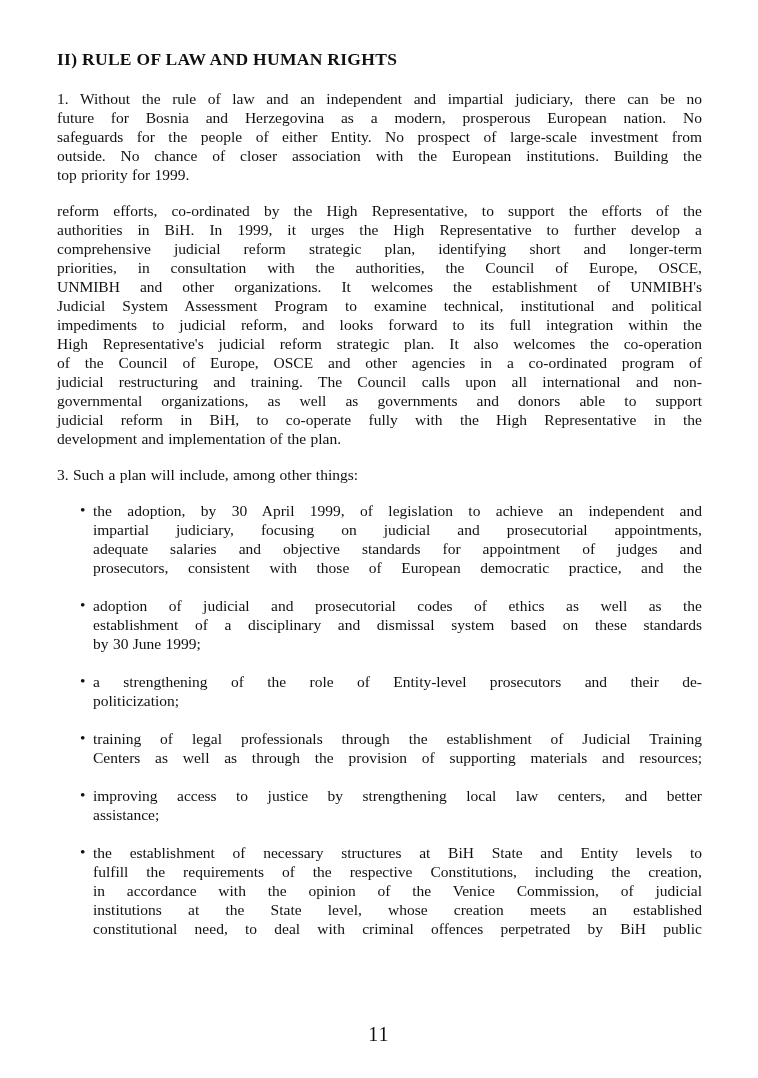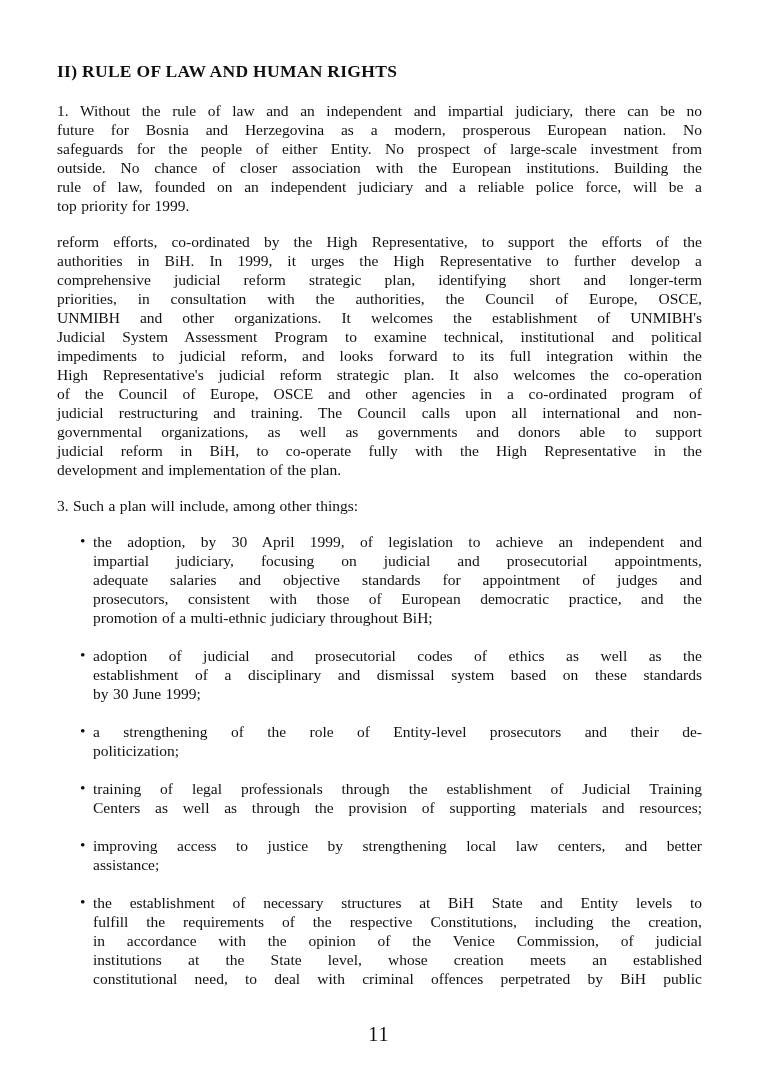--- a/index.html
+++ b/index.html
@@ -19,21 +19,21 @@
     position: absolute;
     left: 57px;
     top: 46px;
     width: 645px;
   }
   .title {
     font-size: 17.5px;
     font-weight: bold;
     line-height: 19px;
     letter-spacing: 0.3px;
-    margin: 16px 0 20px 0;
+    margin: 4px 0 20px 0;
   }
   .para {
     margin: 4px 0 17px 0;
     padding: 0;
   }
   .jl {
     display: block;
     font-size: 15.5px;
     line-height: 19px;
     text-align: justify;
@@ -79,21 +79,20 @@
 
 <div class="doc">
 
   <h1 class="title">II) RULE OF LAW AND HUMAN RIGHTS</h1>
 
   <p class="para">
     <span class="jl">1. Without the rule of law and an independent and impartial judiciary, there can be no</span>
     <span class="jl">future for Bosnia and Herzegovina as a modern, prosperous European nation. No</span>
     <span class="jl">safeguards for the people of either Entity. No prospect of large-scale investment from</span>
     <span class="jl">outside. No chance of closer association with the European institutions. Building the</span>
-    <span class="jl">rule of law, founded on an independent judiciary and a reliable police force, will be a</span>
     <span class="jl ll">top priority for 1999.</span>
   </p>
 
   <p class="para">
     <span class="jl">reform efforts, co-ordinated by the High Representative, to support the efforts of the</span>
     <span class="jl">authorities in BiH. In 1999, it urges the High Representative to further develop a</span>
     <span class="jl">comprehensive judicial reform strategic plan, identifying short and longer-term</span>
     <span class="jl">priorities, in consultation with the authorities, the Council of Europe, OSCE,</span>
     <span class="jl">UNMIBH and other organizations. It welcomes the establishment of UNMIBH's</span>
     <span class="jl">Judicial System Assessment Program to examine technical, institutional and political</span>
@@ -111,21 +110,20 @@
   </p>
 
   <ul class="bullets">
 
     <li class="bullet">
       <span class="dot">•</span>
       <span class="jl">the adoption, by 30 April 1999, of legislation to achieve an independent and</span>
       <span class="jl">impartial judiciary, focusing on judicial and prosecutorial appointments,</span>
       <span class="jl">adequate salaries and objective standards for appointment of judges and</span>
       <span class="jl">prosecutors, consistent with those of European democratic practice, and the</span>
-      <span class="jl ll">promotion of a multi-ethnic judiciary throughout BiH;</span>
     </li>
 
     <li class="bullet">
       <span class="dot">•</span>
       <span class="jl">adoption of judicial and prosecutorial codes of ethics as well as the</span>
       <span class="jl">establishment of a disciplinary and dismissal system based on these standards</span>
       <span class="jl ll">by 30 June 1999;</span>
     </li>
 
     <li class="bullet">

